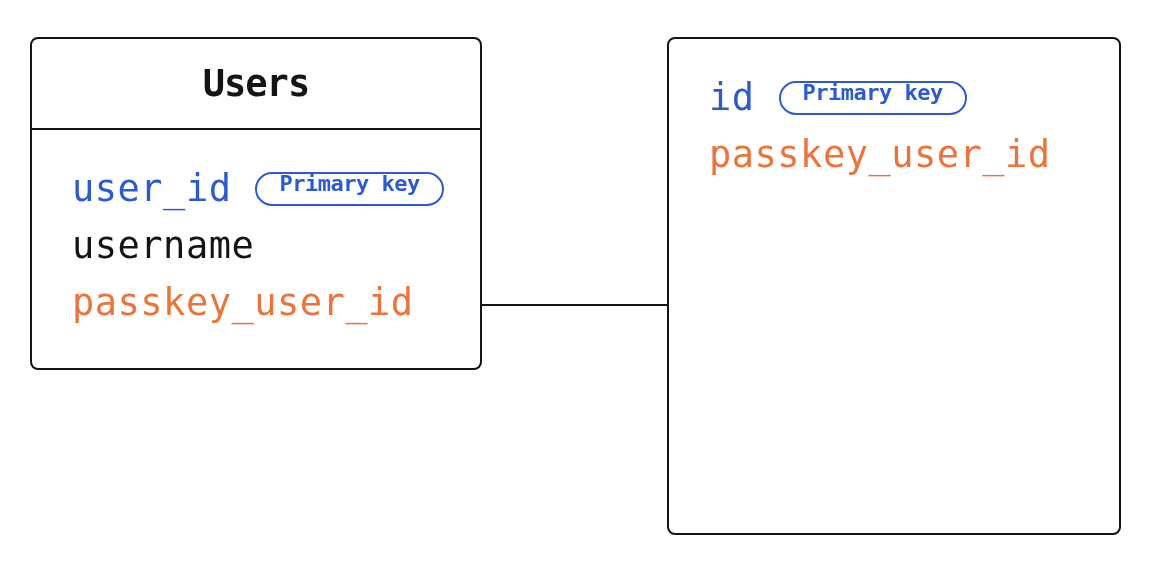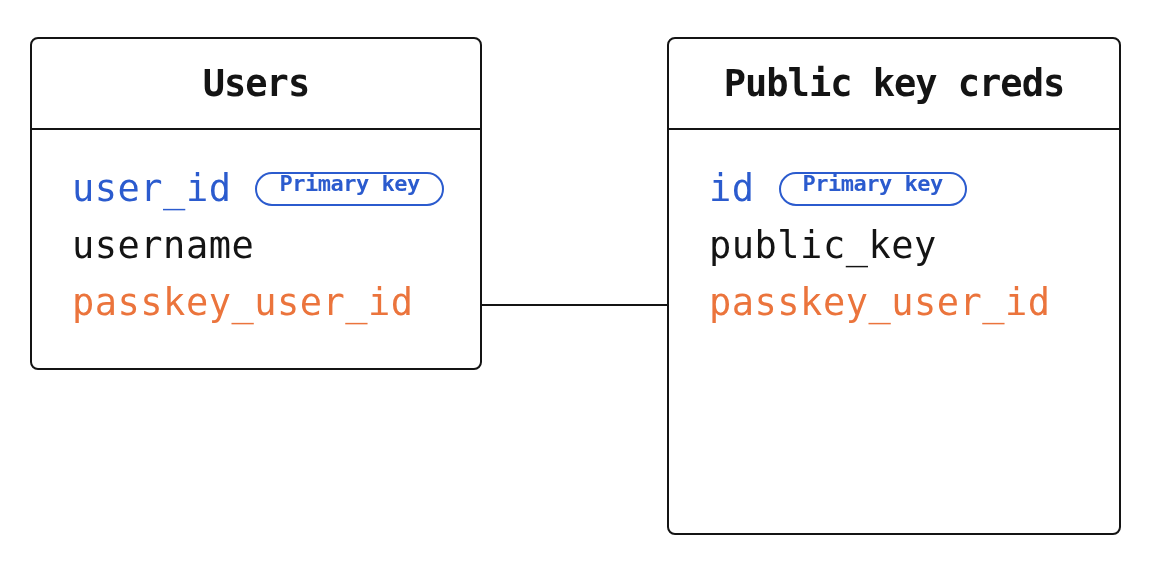--- a/index.html
+++ b/index.html
@@ -99,30 +99,24 @@
       </div>
       <div class="field-row">
         <span class="field-name orange">passkey_user_id</span>
       </div>
     </div>
   </div>
 
   <div class="connector"></div>
 
   <div class="table-box" id="creds-box">
-    <div class="table-header">
-      <span class="table-title">Public key creds</span>
-    </div>
     <div class="table-body">
       <div class="field-row">
         <span class="field-name blue">id</span>
         <span class="badge">Primary key</span>
-      </div>
-      <div class="field-row">
-        <span class="field-name black">public_key</span>
       </div>
       <div class="field-row">
         <span class="field-name orange">passkey_user_id</span>
       </div>
     </div>
   </div>
 
 </div>
 
 </body></html>

